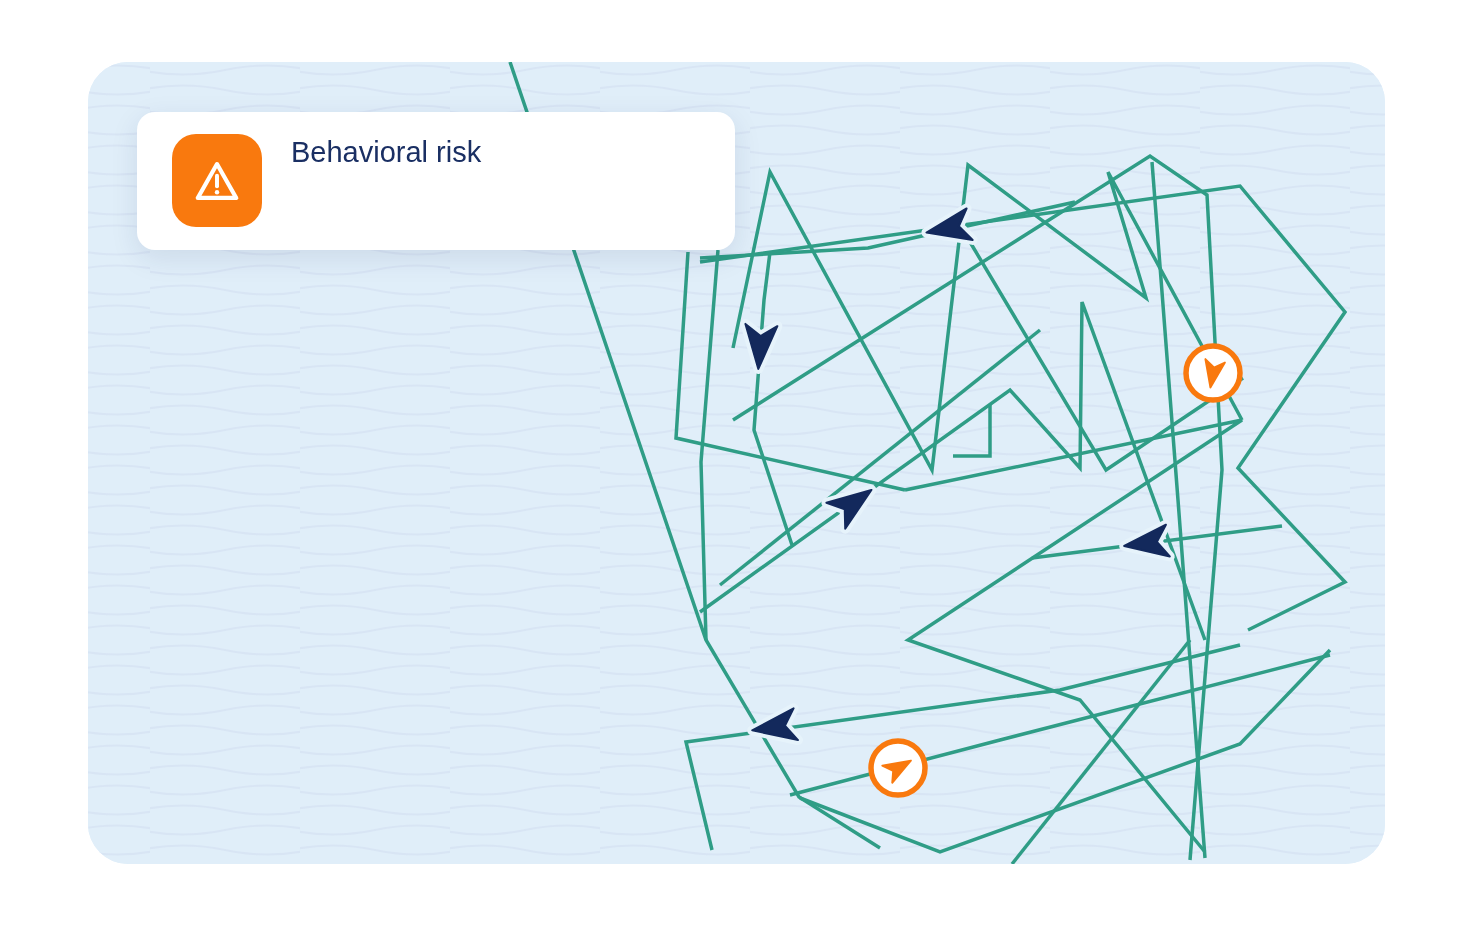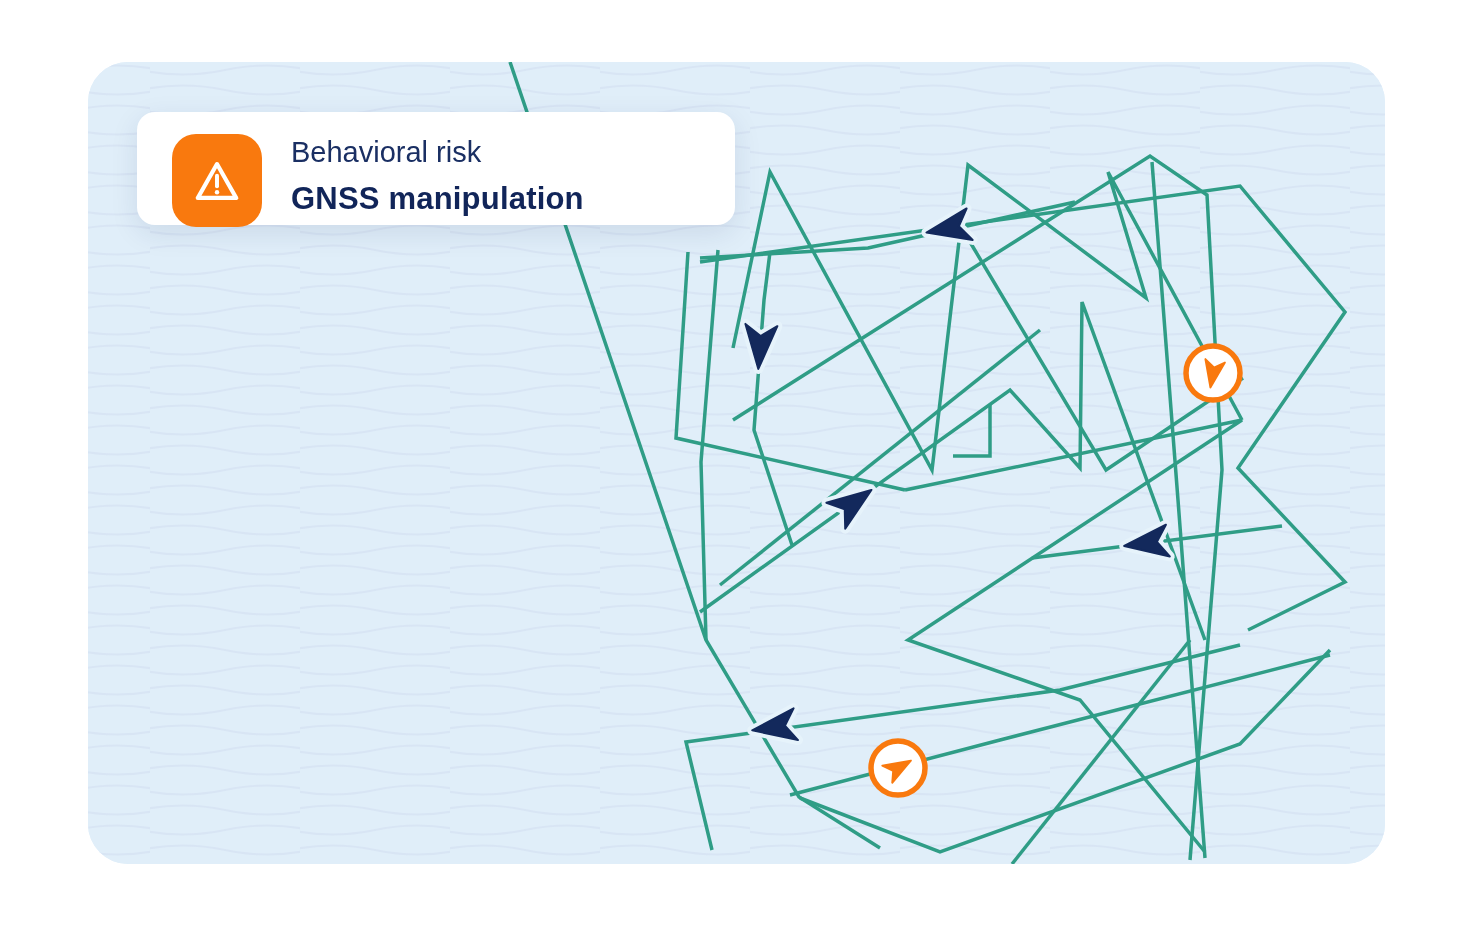--- a/index.html
+++ b/index.html
@@ -1,21 +1,21 @@
 <!DOCTYPE html>
 <html><head>
 <meta charset="utf-8">
 <style>
   html,body{margin:0;padding:0;background:#ffffff;width:1470px;height:928px;overflow:hidden;
     font-family:"Liberation Sans", sans-serif;}
   .stage{position:relative;width:1470px;height:928px;background:#ffffff;}
   .panel{position:absolute;left:88px;top:62px;width:1297px;height:802px;border-radius:40px;
     background:#E0EEF9;overflow:hidden;}
   .panel svg{position:absolute;left:0;top:0;}
-  .alert-card{position:absolute;left:137px;top:112px;width:598px;height:113px;background:#ffffff;
+  .alert-card{position:absolute;left:137px;top:112px;width:598px;height:138px;background:#ffffff;
     border-radius:18px;box-shadow:0 8px 28px rgba(19,41,92,0.10);display:flex;align-items:center;}
   .alert-icon{position:absolute;left:35px;top:22px;width:90px;height:93px;border-radius:24px;
     background:#F9790E;display:flex;align-items:center;justify-content:center;}
   .alert-text{position:absolute;left:154px;top:26px;display:flex;flex-direction:column;}
   .alert-title{font-size:29px;font-weight:400;color:#1A2F63;line-height:1.0;margin-bottom:16px;}
   .alert-risk{font-size:31px;font-weight:700;color:#112559;line-height:1.0;letter-spacing:0.2px;}
 </style>
 </head>
 <body>
 
@@ -90,17 +90,16 @@
   <div class="alert-card">
     <div class="alert-icon">
       <svg width="56" height="56" viewBox="0 0 48 48" aria-hidden="true">
         <path d="M24 9.5 L40.5 38.5 L7.5 38.5 Z" fill="none" stroke="#ffffff" stroke-width="3.6" stroke-linejoin="round"></path>
         <line x1="24" y1="19.5" x2="24" y2="28.5" stroke="#ffffff" stroke-width="3.4" stroke-linecap="round"></line>
         <circle cx="24" cy="33.6" r="1.9" fill="#ffffff"></circle>
       </svg>
     </div>
     <div class="alert-text">
       <div class="alert-title">Behavioral risk</div>
-      <div class="alert-risk">GNSS manipulation</div>
     </div>
   </div>
 
 </div>
 
 </body></html>

